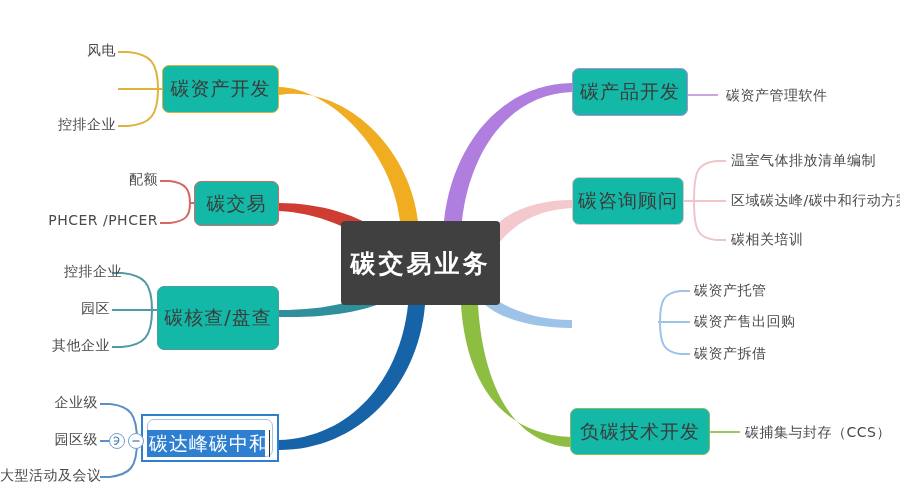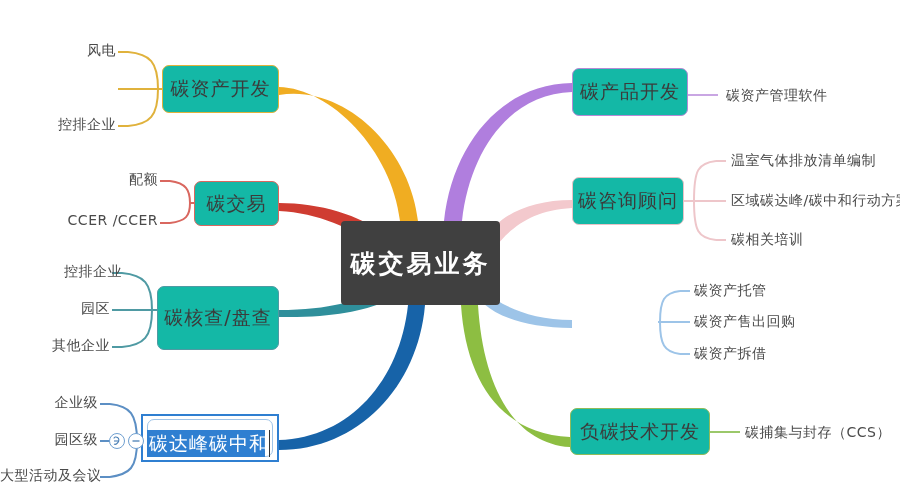--- a/index.html
+++ b/index.html
@@ -225,21 +225,21 @@
   <div class="mini-icon" id="icon-collapse-minus">
     <svg viewBox="0 0 14 14" xmlns="http://www.w3.org/2000/svg">
       <path d="M3.5,7 L10.5,7" fill="none" stroke="#4a7fb5" stroke-width="1.3"></path>
     </svg>
   </div>
 
   <div class="leaf l" style="left:0px;top:42px;width:116px;text-align:right;">风电</div>
   <div class="leaf l" style="left:0px;top:116px;width:116px;text-align:right;">控排企业</div>
 
   <div class="leaf l" style="left:0px;top:171px;width:158px;text-align:right;">配额</div>
-  <div class="leaf l" style="left:0px;top:212px;width:158px;text-align:right;">CCER /CCER</div>
+  <div class="leaf l" style="left:0px;top:212px;width:158px;text-align:right;">PHCER /PHCER</div>
 
   <div class="leaf l" style="left:12px;top:263px;width:110px;text-align:right;">控排企业</div>
   <div class="leaf l" style="left:0px;top:300px;width:110px;text-align:right;">园区</div>
   <div class="leaf l" style="left:0px;top:337px;width:110px;text-align:right;">其他企业</div>
 
   <div class="leaf l" style="left:0px;top:394px;width:98px;text-align:right;">企业级</div>
   <div class="leaf l" style="left:0px;top:431px;width:98px;text-align:right;">园区级</div>
   <div class="leaf l" style="left:0px;top:467px;width:98px;text-align:right;">大型活动及会议</div>
 
   <div class="leaf r" style="left:726px;top:87px;">碳资产管理软件</div>

